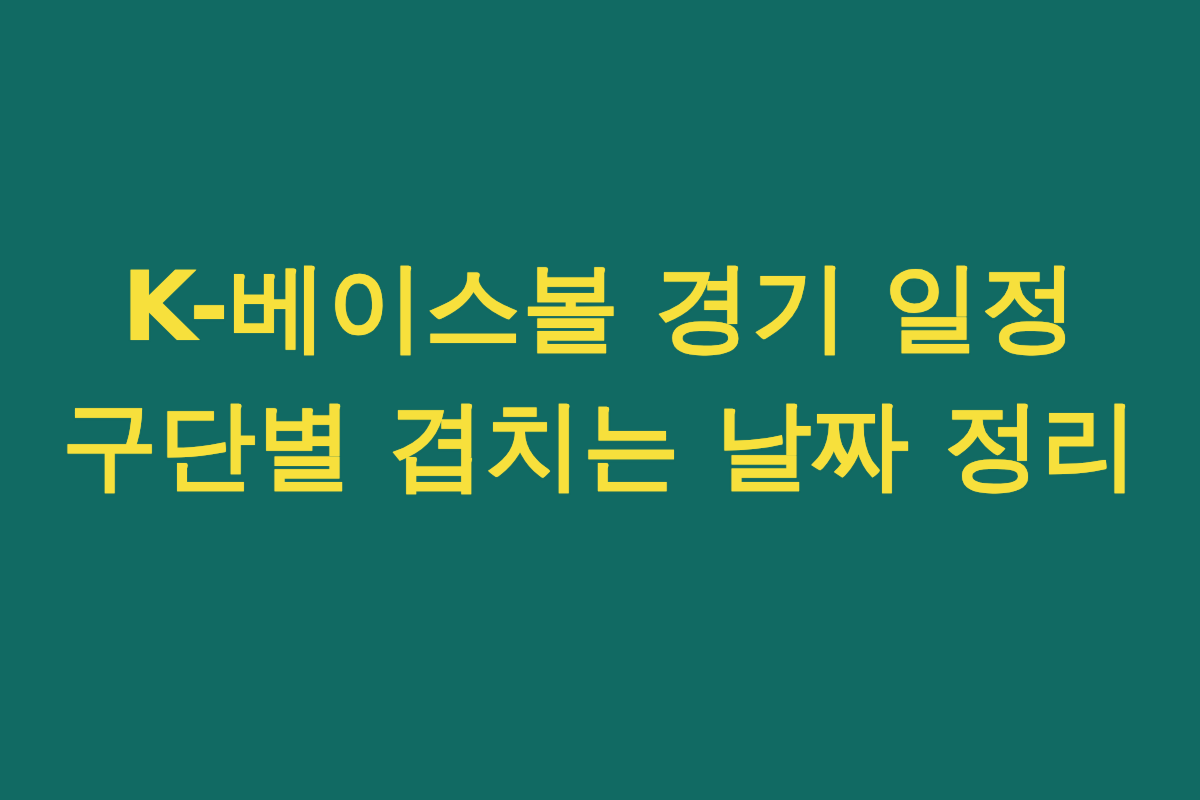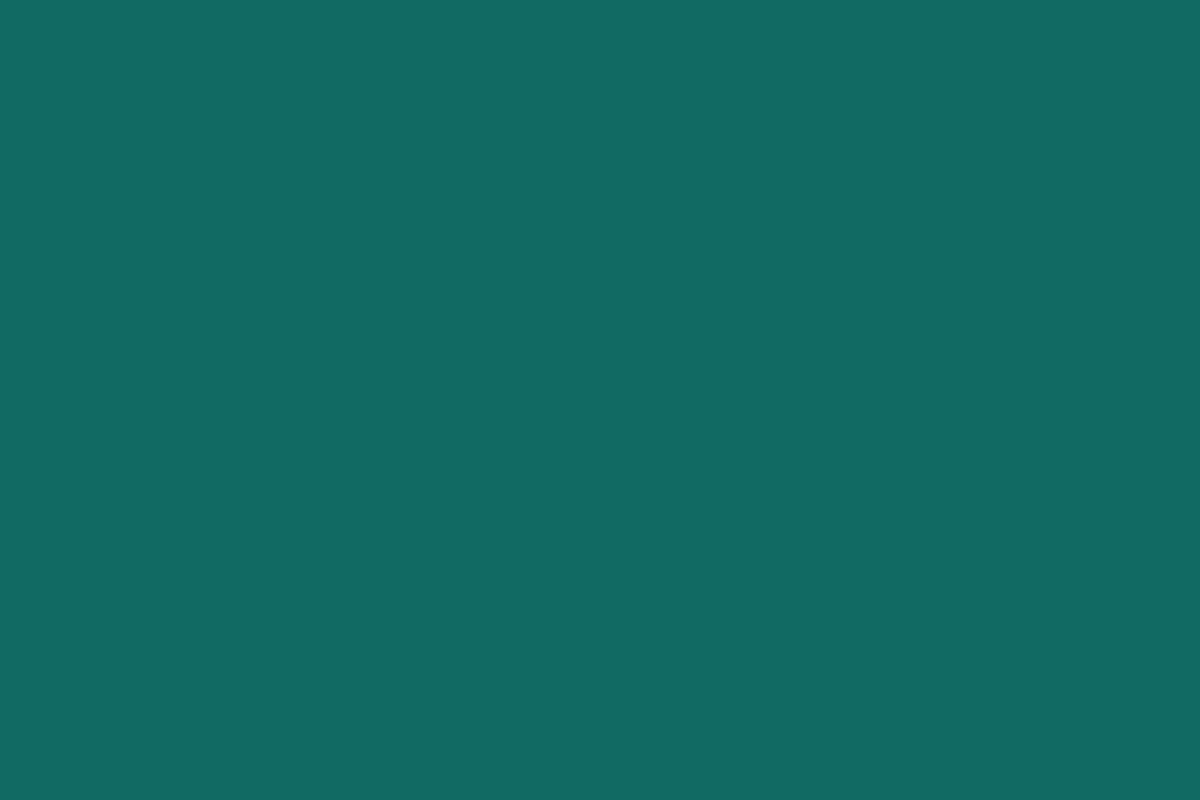--- a/index.html
+++ b/index.html
@@ -61,17 +61,19 @@
     font-size: 97px;
   }
 </style>
 </head>
 <body>
 
 <div class="banner">
 
   <div class="headline-block">
 
+    <span class="headline-line headline-line--first">K-베이스볼 경기 일정</span>
 
+    <span class="headline-line headline-line--second">구단별 겹치는 날짜 정리</span>
 
   </div>
 
 </div>
 
 </body></html>

